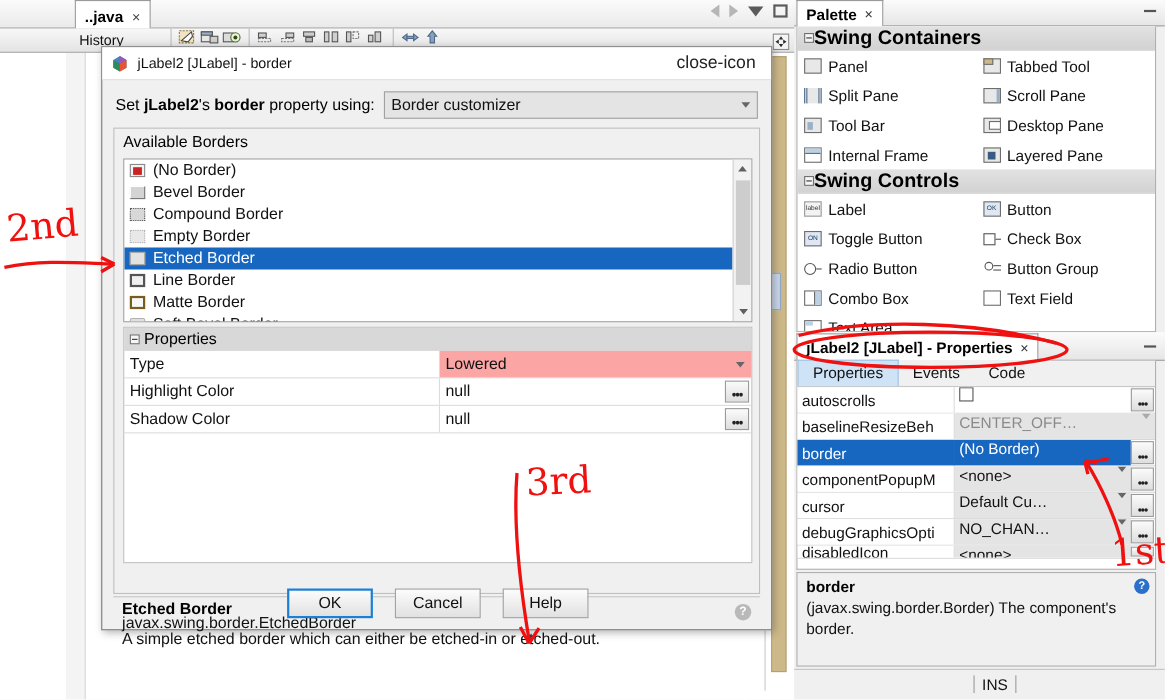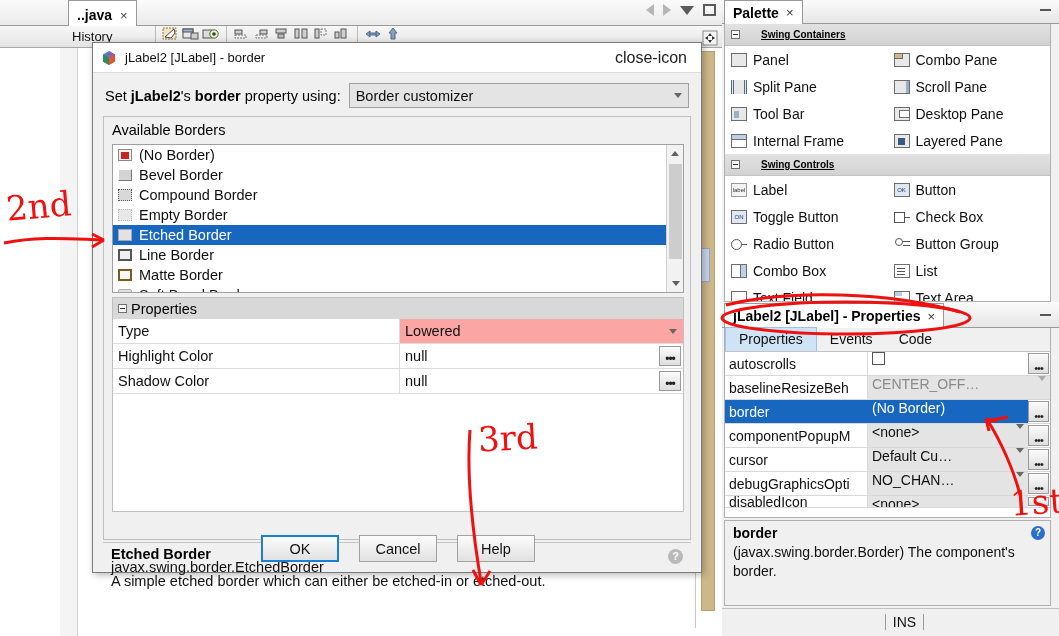--- a/index.html
+++ b/index.html
@@ -87,23 +87,23 @@
   }
   .pal-tab-title { font-weight:bold; font-size:14px; color:#000; }
   .panel-minimize { position:absolute; right:8px; top:9px; width:11px; height:2px; background:#555; }
 
   .palette-body {
     position:absolute; left:2px; top:24px; width:327px; height:278px;
     background:#ffffff; border:1px solid #b0b0b0; border-top:none; overflow:hidden;
   }
   .grp-header {
     height:22px; background: linear-gradient(#e2e2e2,#d2d2d2);
-    display:flex; align-items:center; padding-left:6px; gap:21px;
+    display:flex; align-items:center; padding-left:6px; gap:0;
     border-bottom:1px solid #c3c3c3;
-    font-weight:bold; font-size:10px; color:#000;text-decoration:underline;
+    font-weight:bold; font-size:18px; color:#000;
   }
   .exp-box {
     width:9px; height:9px; border:1px solid #707070; background:#f6f6f6;
     display:flex; align-items:center; justify-content:center; position:relative;
   }
   .exp-box::before {
     content:""; position:absolute; width:5px; height:1px; background:#333;
   }
   .pal-grid { display:flex; flex-wrap:wrap; }
   .pal-item {
@@ -440,21 +440,21 @@
         <span class="exp-box"></span>
         <span>Swing Containers</span>
       </div>
       <div class="pal-grid">
         <div class="pal-item">
           <span class="pal-ico ic-panel"></span>
           <span>Panel</span>
           </div>
         <div class="pal-item">
           <span class="pal-ico ic-tabbed"></span>
-          <span>Combo Pane</span>
+          <span>Tabbed Tool</span>
           </div>
         <div class="pal-item">
           <span class="pal-ico ic-split"></span>
           <span>Split Pane</span>
           </div>
         <div class="pal-item">
           <span class="pal-ico ic-scroll"></span>
           <span>Scroll Pane</span>
           </div>
         <div class="pal-item">
@@ -500,24 +500,20 @@
           <span class="pal-ico ic-radio"></span>
           <span>Radio Button</span>
           </div>
         <div class="pal-item">
           <span class="pal-ico ic-bgroup"></span>
           <span>Button Group</span>
           </div>
         <div class="pal-item">
           <span class="pal-ico ic-combo"></span>
           <span>Combo Box</span>
-          </div>
-        <div class="pal-item">
-          <span class="pal-ico ic-list"></span>
-          <span>List</span>
           </div>
         <div class="pal-item">
           <span class="pal-ico ic-textfield"></span>
           <span>Text Field</span>
           </div>
         <div class="pal-item">
           <span class="pal-ico ic-textarea"></span>
           <span>Text Area</span>
           </div>
       </div>

